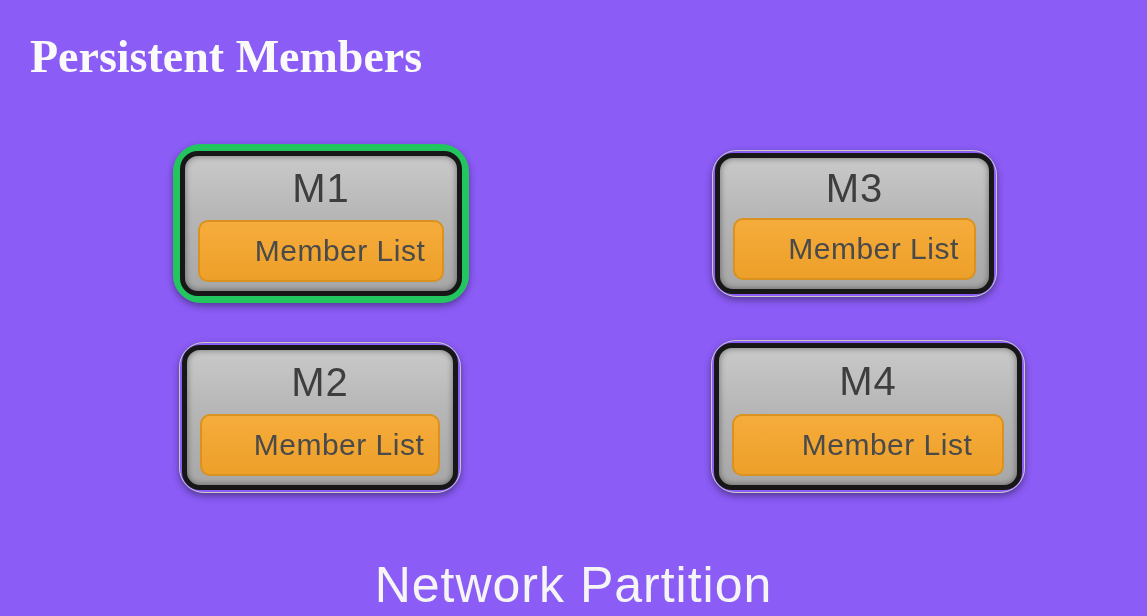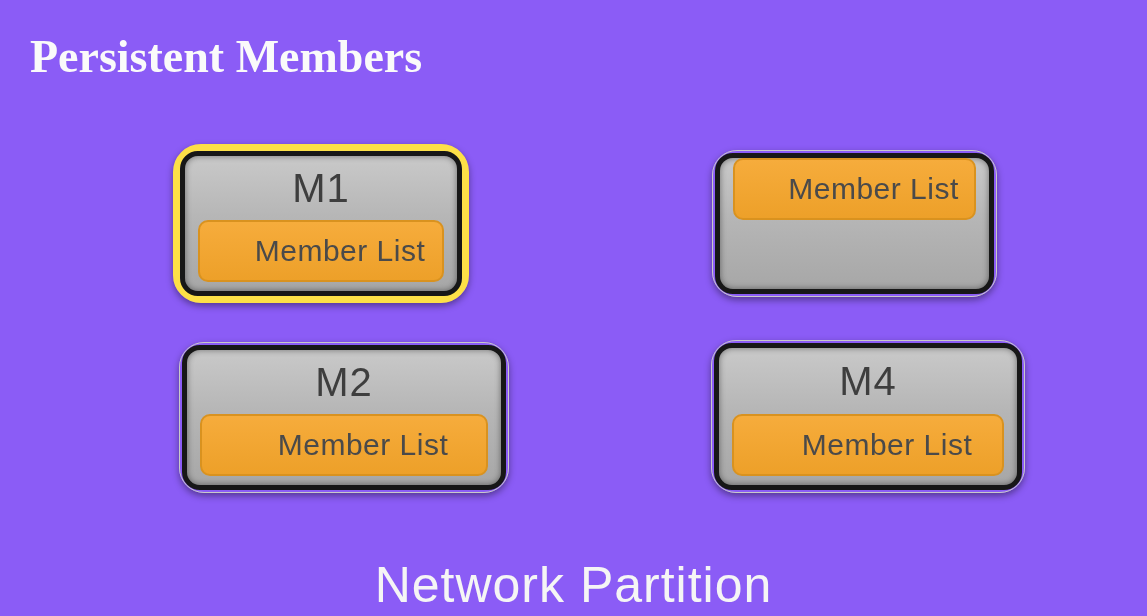--- a/index.html
+++ b/index.html
@@ -37,21 +37,21 @@
 
   
   .member-box.normal {
     border: 1px solid #c9c9c9;
     padding: 2px;
     background: transparent;
   }
 
   
   .member-box.highlighted {
-    border: 7px solid #fde047;
+    border: 7px solid #22c55e;
     border-radius: 28px;
     padding: 0;
   }
 
   .panel {
     width: 100%;
     height: 100%;
     border: 5px solid #171717;
     border-radius: 18px;
     background: linear-gradient(180deg, #c9c9c9 0%, #b6b6b6 45%, #a7a7a7 100%);
@@ -83,21 +83,21 @@
 
   .member-list span {
     font-size: 30px;
     color: #4a4a4a;
     letter-spacing: 0.5px;
     margin-left: 38px;
   }
 
   
   .pos-m1 { left: 173px; top: 144px; width: 296px; height: 159px; }
-  .pos-m2 { left: 179px; top: 342px; width: 330px; height: 151px; }
+  .pos-m2 { left: 179px; top: 342px; width: 282px; height: 151px; }
   .pos-m3 { left: 712px; top: 150px; width: 285px; height: 147px; }
   .pos-m4 { left: 711px; top: 340px; width: 314px; height: 153px; }
 
   .caption {
     position: absolute;
     left: 0;
     right: 0;
     top: 556px;
     text-align: center;
     font-size: 50px;
@@ -125,20 +125,21 @@
     <div class="panel">
       <div class="member-name">M2</div>
       <div class="member-list">
         <span>Member List</span>
       </div>
     </div>
   </div>
 
   <div class="member-box normal pos-m3">
     <div class="panel">
+      <div class="member-name">M3</div>
       <div class="member-list">
         <span>Member List</span>
       </div>
     </div>
   </div>
 
   <div class="member-box normal pos-m4">
     <div class="panel">
       <div class="member-name">M4</div>
       <div class="member-list">

